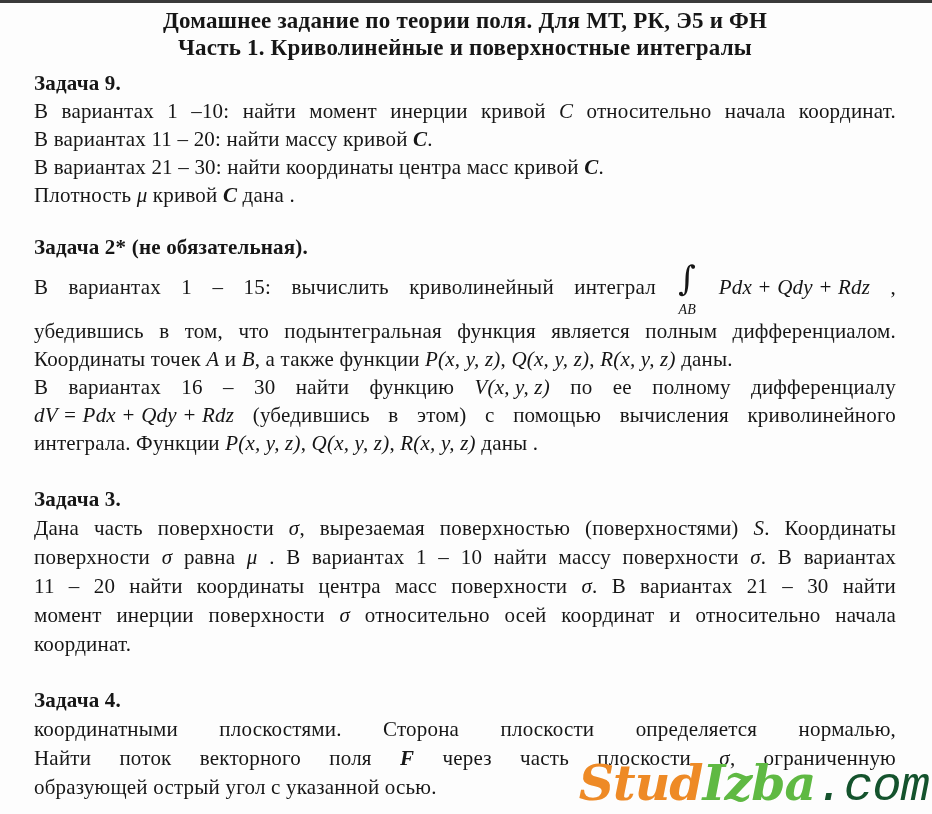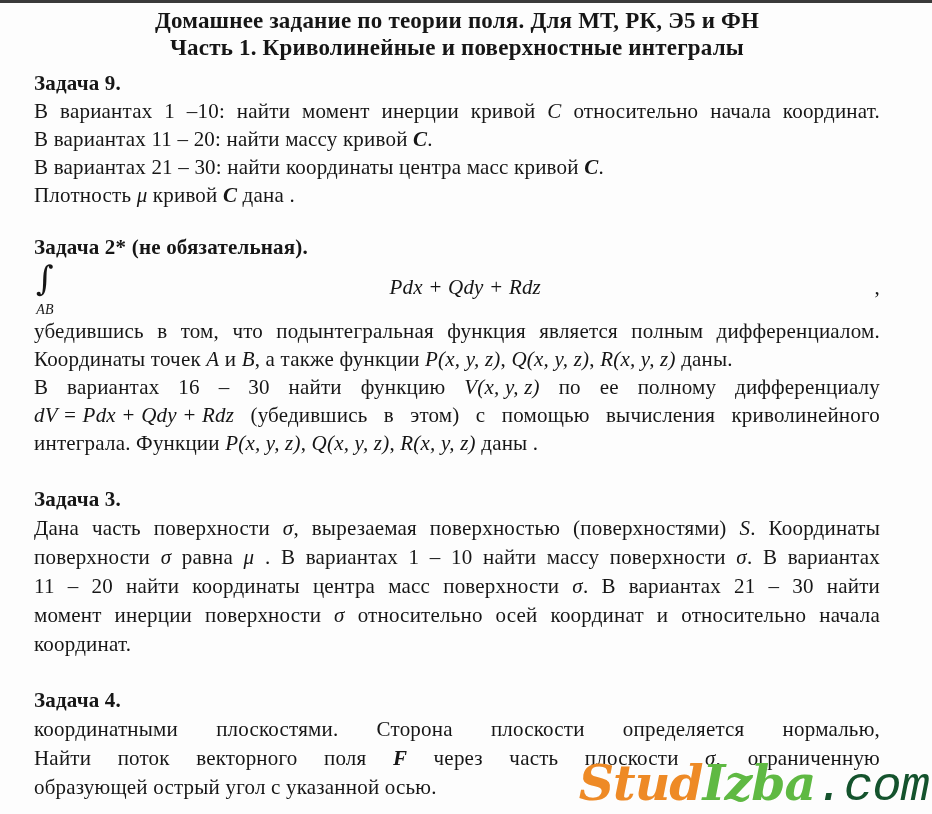--- a/index.html
+++ b/index.html
@@ -13,21 +13,21 @@
     width: 932px; height: 814px;
     background: #FDFDFD;
     color: #161616;
     overflow: hidden;
   }
   .top-rule {
     width: 100%; height: 3px;
     background: #3A3A3A;
   }
   .content {
-    padding: 4px 52px 0 34px; 
+    padding: 4px 36px 0 34px; 
   }
   .title-line {
     text-align: center;
     font-weight: bold;
     font-size: 23px;
     line-height: 27px;
     letter-spacing: 0.2px;
     white-space: nowrap;
   }
   .task p {
@@ -101,21 +101,21 @@
     <section class="task t1">
       <p class="head">Задача 9.</p>
       <p class="jl"><span class="tx">В вариантах 1 –10: найти момент инерции кривой </span><span class="m">C</span><span class="tx"> относительно начала координат.</span></p>
       <p><span class="tx">В вариантах 11 – 20: найти массу кривой </span><span class="bm">C</span><span class="tx">.</span></p>
       <p><span class="tx">В вариантах 21 – 30: найти координаты центра масс кривой </span><span class="bm">C</span><span class="tx">.</span></p>
       <p><span class="tx">Плотность </span><span class="m">μ</span><span class="tx"> кривой </span><span class="bm">C</span><span class="tx"> дана .</span></p>
     </section>
 
     <section class="task t2">
       <p class="head">Задача 2* (не обязательная).</p>
-      <p class="jl intline"><span class="integral">
+      <p class="jl intline"><span><span class="tx">В вариантах 1 – 15: вычислить криволинейный интеграл </span></span><span class="integral">
             <span class="int-glyph">∫</span>
             <span class="int-sub">AB</span>
           </span><span><span class="tx"> </span><span class="m">Pdx + Qdy + Rdz</span><span class="tx"> ,</span></span></p>
       <p class="jl"><span class="tx">убедившись в том, что подынтегральная функция является полным дифференциалом.</span></p>
       <p><span class="tx">Координаты точек </span><span class="m">A</span><span class="tx"> и </span><span class="m">B</span><span class="tx">, а также функции </span><span class="m">P(x, y, z)</span><span class="tx">, </span><span class="m">Q(x, y, z)</span><span class="tx">, </span><span class="m">R(x, y, z)</span><span class="tx"> даны.</span></p>
       <p class="jl"><span class="tx">В вариантах 16 – 30 найти функцию </span><span class="m">V(x, y, z)</span><span class="tx"> по ее полному дифференциалу</span></p>
       <p class="jl"><span class="m">dV = Pdx + Qdy + Rdz</span><span class="tx"> (убедившись в этом) с помощью вычисления криволинейного</span></p>
       <p><span class="tx">интеграла. Функции </span><span class="m">P(x, y, z)</span><span class="tx">, </span><span class="m">Q(x, y, z)</span><span class="tx">, </span><span class="m">R(x, y, z)</span><span class="tx"> даны .</span></p>
     </section>
 

